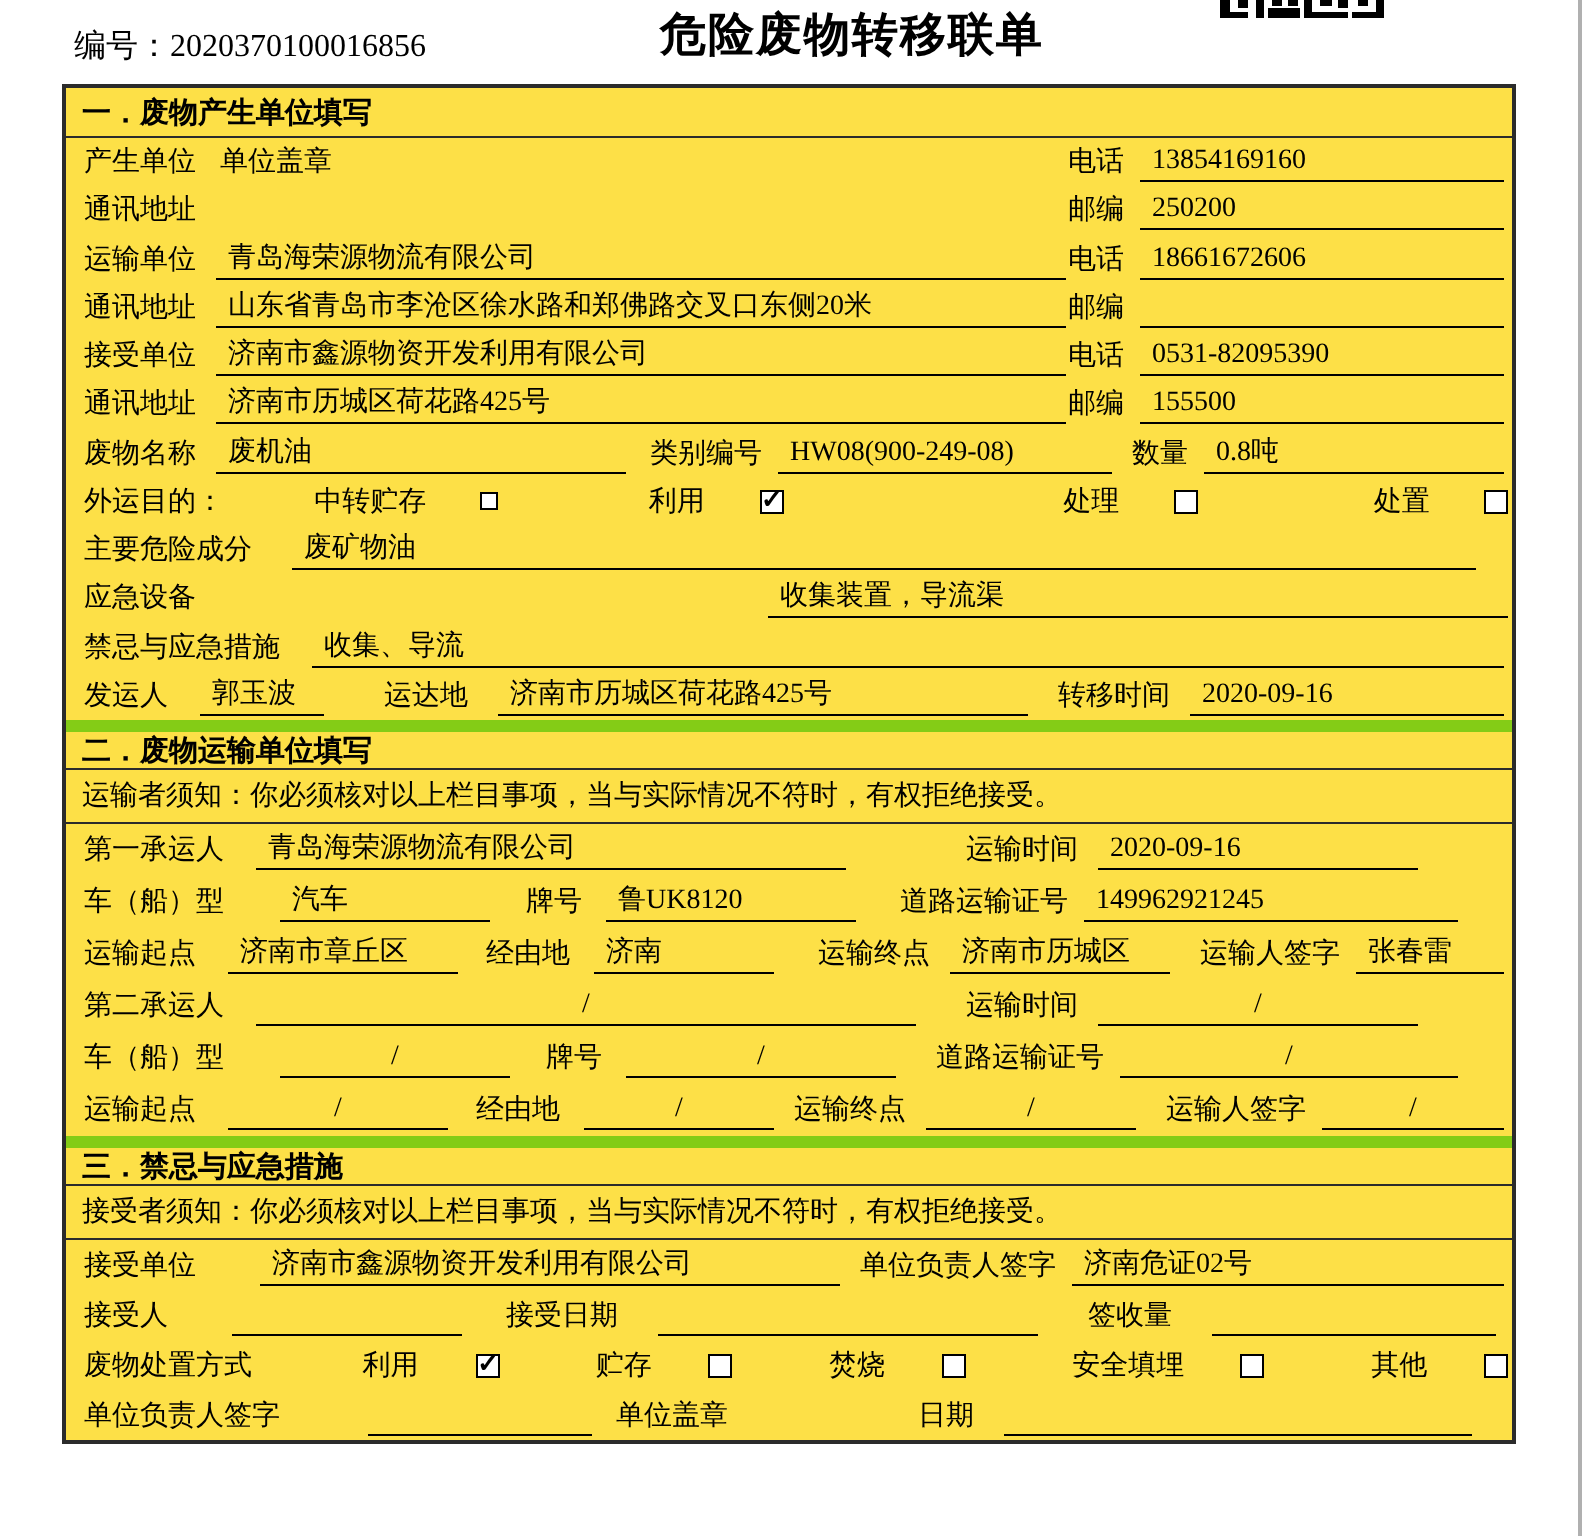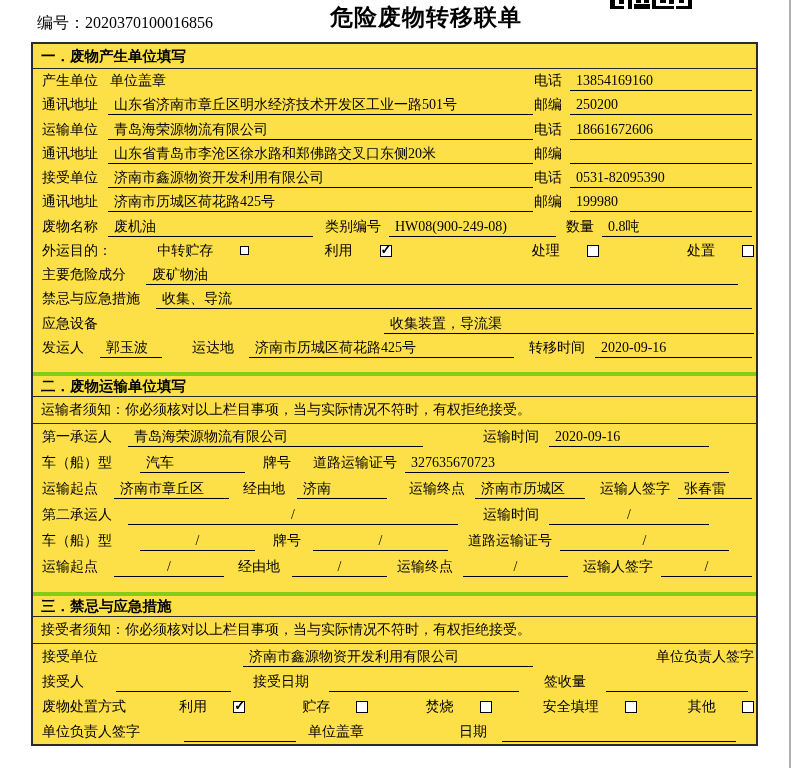--- a/index.html
+++ b/index.html
@@ -26,21 +26,21 @@
     position: absolute; left: 31px; top: 42px; width: 727px;
     border: 2px solid #2b2b2b;
     background: #fde047;
   }
   .sec-h {
     display: flex; align-items: center;
     height: 25px; padding-left: 8px;
     font-weight: bold; font-size: 14.5px;
     border-bottom: 1px solid #2b2b2b;
   }
-  .sec-top { border-top: 4px solid #84cc16; margin-top: 12px; }
+  .sec-top { border-top: 6px solid #84cc16; }
   .note {
     display: flex; align-items: center;
     height: 27px; padding-left: 8px;
     border-bottom: 1px solid #2b2b2b;
     white-space: nowrap;
     font-family: Liberation Mono, monospace;
   }
   .row { display: flex; align-items: center; padding: 0 2px 0 9px; white-space: nowrap; justify-content: space-between; }
   .r24 { height: 24.25px; }
   .r26 { height: 26px; }
@@ -64,21 +64,21 @@
   .cb.checked::before {
     content: "\2713";
     position: absolute; left: 0px; top: -3px;
     font-size: 13px; font-weight: bold; line-height: 14px;
   }
   .print-time { position: absolute; left: 39px; top: 769px; font-size: 14.5px; white-space: nowrap; }
   
   .m3{margin-left:3px}.m8{margin-left:8px}.m10{margin-left:10px}
   .m12{margin-left:12px}.m14{margin-left:14px}.m15{margin-left:15px}.m16{margin-left:16px}
   .m18{margin-left:18px}.m20{margin-left:20px}.m22{margin-left:22px}.m25{margin-left:25px}
-  .m30{margin-left:30px}.m32{margin-left:32px}.m38{margin-left:38px}.m40{margin-left:40px}
+  .m30{margin-left:30px}.m32{margin-left:32px}.m38{margin-left:27px}.m40{margin-left:40px}
   .m55{margin-left:55px}.m95{margin-left:95px}.m115{margin-left:68px}.m120{margin-left:120px}
   .mla{margin-left:auto}
   .mr2{margin-right:2px}.mr6{margin-right:6px}.mr16{margin-right:16px}.mr18{margin-right:18px}
   .mr25{margin-right:25px}.mr45{margin-right:45px}.w44{width:44px}.w58{width:58px}.w62{width:62px}
   .w72{width:72px}.w75{width:75px}.w88{width:88px}.w90{width:90px}
   .w95{width:95px}.w100{width:100px}.w102{width:102px}.w105{width:105px}.w110{width:110px}
   .w112{width:112px}.w115{width:115px}.w125{width:125px}.w135{width:135px}.w145{width:145px}
   .w160{width:160px}.w167{width:167px}.w182{width:182px}.w190{width:190px}
   .w205{width:205px}.w265{width:265px}.w285{width:285px}.w290{width:290px}.w295{width:295px}
   .w330{width:330px}.w370{width:370px}.w425{width:425px}
@@ -117,21 +117,20 @@
 
   <div class="row r24">
     <span class="lbl w58">产生单位</span>
     <span class="lbl m10">单位盖章</span>
     <span class="lbl mla">电话</span>
     <span class="val w182 m8 mr2">13854169160</span>
   </div>
 
   <div class="row r24">
     <span class="lbl w58">通讯地址</span>
-    <span class="val w425 m8">山东省济南市章丘区明水经济技术开发区工业一路501号</span>
     <span class="lbl mla">邮编</span>
     <span class="val w182 m8 mr2">250200</span>
   </div>
 
   <div class="row r24">
     <span class="lbl w58">运输单位</span>
     <span class="val w425 m8">青岛海荣源物流有限公司</span>
     <span class="lbl mla">电话</span>
     <span class="val w182 m8 mr2">18661672606</span>
   </div>
@@ -147,21 +146,21 @@
     <span class="lbl w58">接受单位</span>
     <span class="val w425 m8">济南市鑫源物资开发利用有限公司</span>
     <span class="lbl mla">电话</span>
     <span class="val w182 m8 mr2">0531-82095390</span>
   </div>
 
   <div class="row r24">
     <span class="lbl w58">通讯地址</span>
     <span class="val w425 m8">济南市历城区荷花路425号</span>
     <span class="lbl mla">邮编</span>
-    <span class="val w182 m8 mr2">199980</span>
+    <span class="val w182 m8 mr2">155500</span>
   </div>
 
   <div class="row r24">
     <span class="lbl w58">废物名称</span>
     <span class="val w205 m8">废机油</span>
     <span class="lbl m12">类别编号</span>
     <span class="val w167 m8">HW08(900-249-08)</span>
     <span class="lbl m10">数量</span>
     <span class="val fill m8 mr2">0.8吨</span>
   </div>
@@ -178,27 +177,27 @@
     <span class="lbl m115">处置</span>
     <span class="cb"></span>
   </div>
 
   <div class="row r24">
     <span class="lbl w88">主要危险成分</span>
     <span class="val fill m16 mr16">废矿物油</span>
   </div>
 
   <div class="row r24">
+    <span class="lbl w58">应急设备</span>
+    <span class="val w370 m20">收集装置，导流渠</span>
+  </div>
+
+  <div class="row r24">
     <span class="lbl w100">禁忌与应急措施</span>
     <span class="val fill m14 mr2">收集、导流</span>
-  </div>
-
-  <div class="row r24">
-    <span class="lbl w58">应急设备</span>
-    <span class="val w370 m20">收集装置，导流渠</span>
   </div>
 
   <div class="row r24">
     <span class="lbl w44">发运人</span>
     <span class="val w62 m14">郭玉波</span>
     <span class="lbl m30">运达地</span>
     <span class="val w265 m15">济南市历城区荷花路425号</span>
     <span class="lbl m15">转移时间</span>
     <span class="val fill m10 mr2">2020-09-16</span>
   </div>
@@ -210,22 +209,23 @@
     <span class="lbl w72">第一承运人</span>
     <span class="val w295 m14">青岛海荣源物流有限公司</span>
     <span class="lbl mla mr45">运输时间</span>
     <span class="val w160 mr45" style="margin-left:-35px">2020-09-16</span>
   </div>
 
   <div class="row r26">
     <span class="lbl w95">车（船）型</span>
     <span class="val w105 m3">汽车</span>
     <span class="lbl m18">牌号</span>
+    <span class="val w125 m12">鲁UK8120</span>
     <span class="lbl m22">道路运输证号</span>
-    <span class="val fill m8 mr25">327635670723</span>
+    <span class="val fill m8 mr25">149962921245</span>
   </div>
 
   <div class="row r26">
     <span class="lbl w58">运输起点</span>
     <span class="val w115 m14">济南市章丘区</span>
     <span class="lbl m14">经由地</span>
     <span class="val w90 m12">济南</span>
     <span class="lbl m22">运输终点</span>
     <span class="val w110 m10">济南市历城区</span>
     <span class="lbl m15">运输人签字</span>
@@ -259,20 +259,21 @@
     <span class="val fill c m8 mr2">/</span>
   </div>
 
   <div class="sec-h sec-top">三．禁忌与应急措施</div>
   <div class="note">接受者须知：你必须核对以上栏目事项，当与实际情况不符时，有权拒绝接受。</div>
 
   <div class="row r25">
     <span class="lbl w58">接受单位</span>
     <span class="val w290 m30">济南市鑫源物资开发利用有限公司</span>
     <span class="lbl m10">单位负责人签字</span>
+    <span class="val fill m8 mr2">济南危证02号</span>
   </div>
 
   <div class="row r25">
     <span class="lbl w44">接受人</span>
     <span class="val w115 m30"></span>
     <span class="lbl m22">接受日期</span>
     <span class="val w190 m20"></span>
     <span class="lbl m25">签收量</span>
     <span class="val fill m20 mr6"></span>
   </div>

